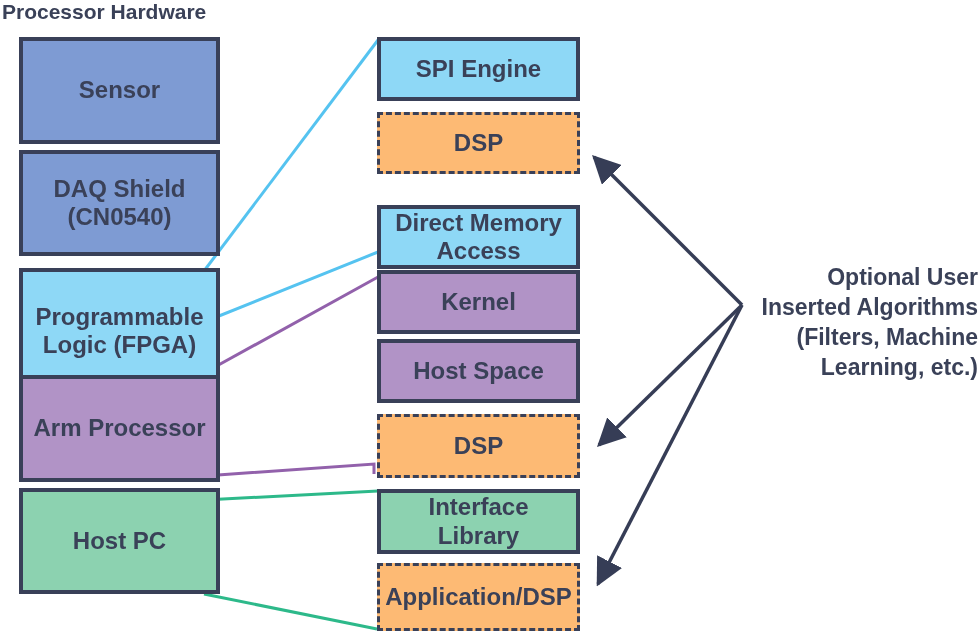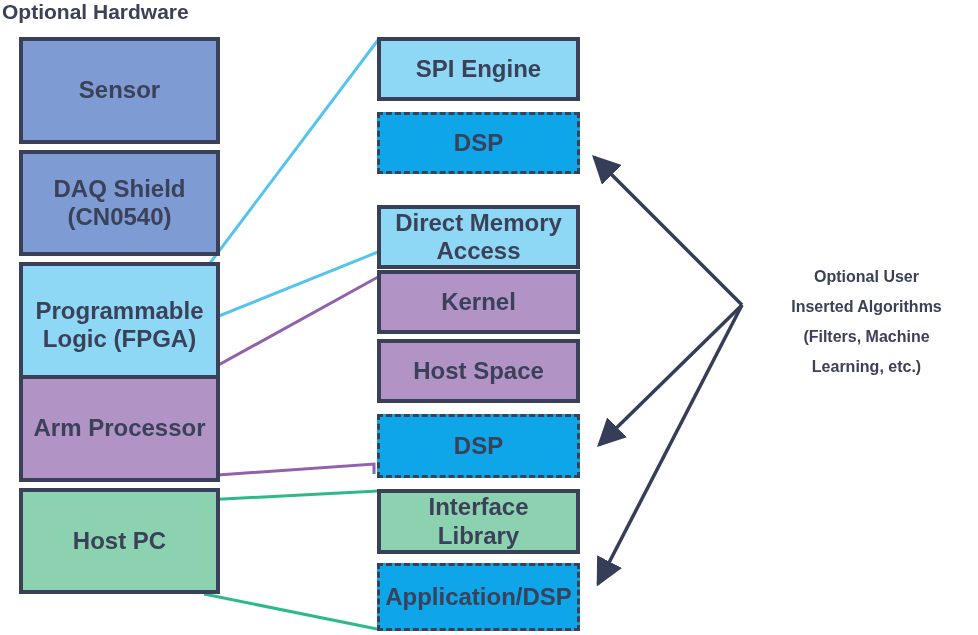--- a/index.html
+++ b/index.html
@@ -41,32 +41,32 @@
     align-items: center;
     justify-content: center;
     text-align: center;
     font-weight: bold;
     font-size: 24px;
     line-height: 1.18;
     color: var(--text_navy);
     padding: 4px 6px;
   }
   .solid { border: 4px solid var(--border_navy); }
-  .dashed { border: 3px dashed var(--border_navy); background: #0ea5e9; }
+  .dashed { border: 3px dashed var(--border_navy); background: #fdba74; }
 
   .fill-periwinkle { background: var(--periwinkle); }
   .fill-blue       { background: var(--light_blue); }
   .fill-purple     { background: var(--purple); }
   .fill-green      { background: var(--green); }
 
   
   .hw { left: 3px; width: 201px; margin-left: 16px; }
   .hw-0 { top: 37px;  height: 107px; }
   .hw-1 { top: 150px; height: 106px; }
-  .hw-2 { top: 262px; height: 126px; }
+  .hw-2 { top: 268px; height: 126px; }
   .hw-3 { top: 375px; height: 107px; }
   .hw-4 { top: 488px; height: 106px; }
 
   
   .sw { left: 377px; width: 203px; }
   .sw-0 { top: 37px;  height: 64px; }
   .sw-1 { top: 112px; height: 62px; }
   .sw-2 { top: 189px; height: 64px; margin-top: 16px; }
   .sw-3 { top: 270px; height: 64px; }
   .sw-4 { top: 339px; height: 64px; }
@@ -79,23 +79,23 @@
   .connector.purple { stroke: var(--line_purple); }
   .connector.green  { stroke: var(--line_green); }
 
   .arrow-shaft { stroke: var(--arrow_navy); stroke-width: 3.5; fill: none; }
 
   .annotation {
     position: absolute;
     left: 755px;
     top: 262px;
     width: 223px;
-    text-align: center;
+    text-align: right;
     font-weight: bold;
-    font-size: 16px;
+    font-size: 23px;
     line-height: 30px;
     color: var(--text_navy);
     white-space: pre-line;
   }
 </style>
 </head>
 <body>
 
 <div class="canvas">
 
@@ -111,21 +111,21 @@
     <line class="connector purple" x1="204" y1="373" x2="378" y2="277"></line>
     <polyline class="connector purple" points="204,476 374,464 374,474"></polyline>
     <line class="connector green" x1="204" y1="500" x2="378" y2="491"></line>
     <line class="connector green" x1="204" y1="594" x2="377" y2="629"></line>
 
     <line class="arrow-shaft" x1="742" y1="305" x2="594" y2="157" marker-end="url(#arrowhead)"></line>
     <line class="arrow-shaft" x1="742" y1="305" x2="599" y2="445" marker-end="url(#arrowhead)"></line>
     <line class="arrow-shaft" x1="742" y1="305" x2="598" y2="584" marker-end="url(#arrowhead)"></line>
   </svg>
 
-  <div class="col-title left">Optional Hardware</div>
+  <div class="col-title left">Processor Hardware</div>
 
   <div class="box solid fill-periwinkle hw hw-0">Sensor</div>
   <div class="box solid fill-periwinkle hw hw-1">DAQ Shield (CN0540)</div>
   <div class="box solid fill-blue hw hw-2">Programmable Logic (FPGA)</div>
   <div class="box solid fill-purple hw hw-3">Arm Processor</div>
   <div class="box solid fill-green hw hw-4">Host PC</div>
 
   <div class="box solid fill-blue sw sw-0">SPI Engine</div>
   <div class="box dashed sw sw-1">DSP</div>
   <div class="box solid fill-blue sw sw-2">Direct Memory Access</div>

